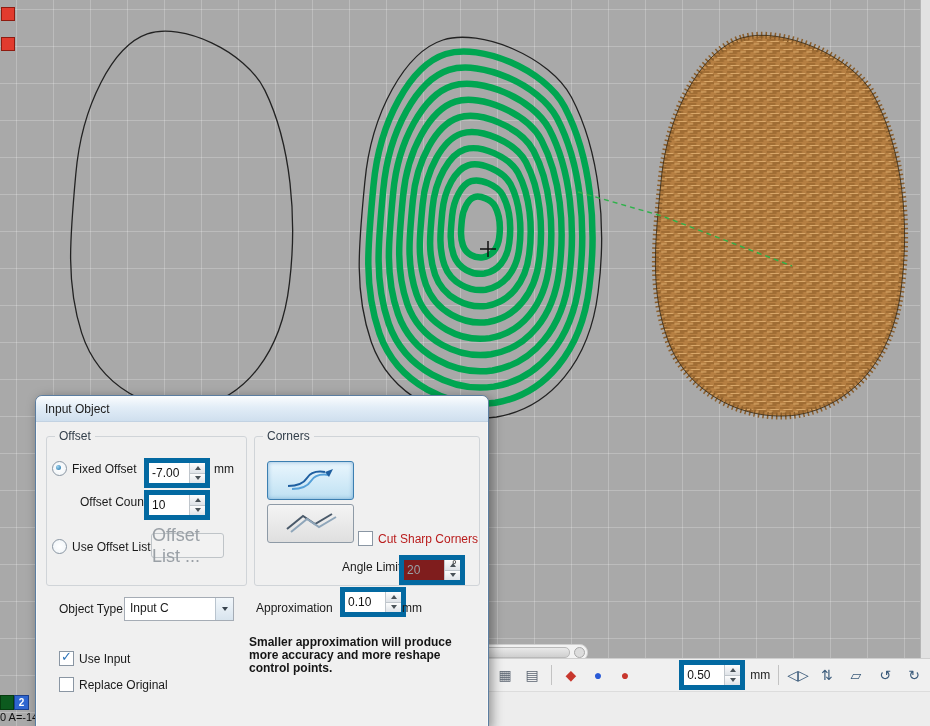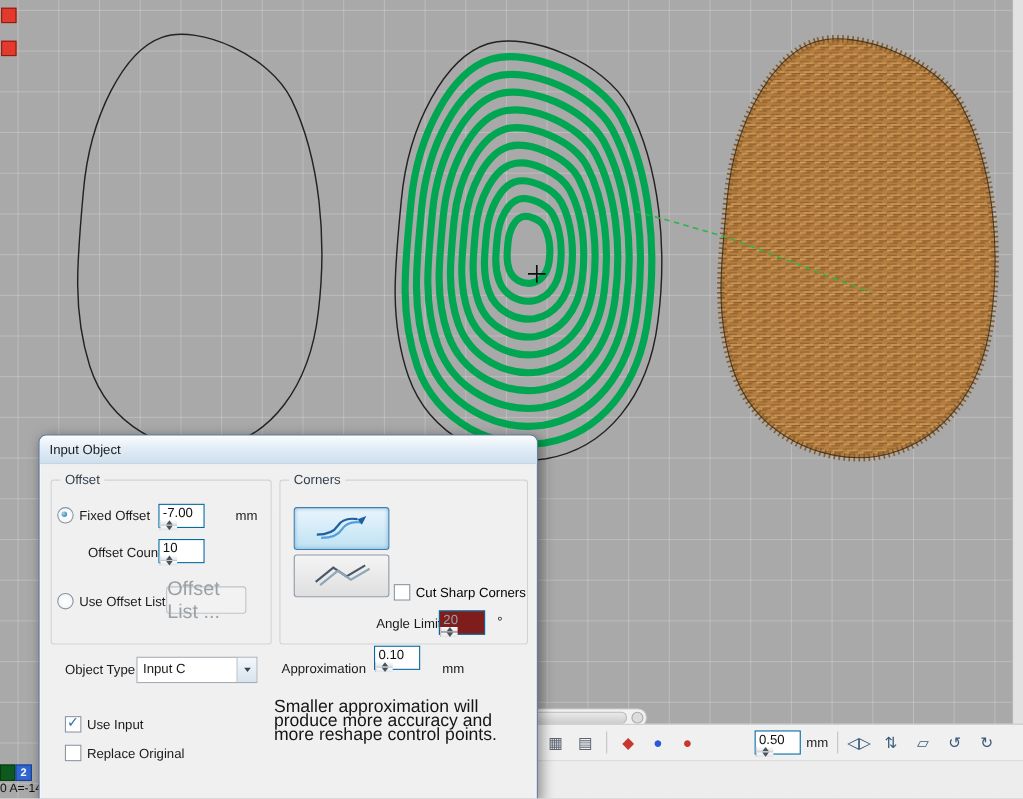--- a/index.html
+++ b/index.html
@@ -39,29 +39,29 @@
   .dialog{position:absolute;left:35px;top:395px;width:452px;height:331px;background:#f0f0f0;
     border:1px solid #5b7da0;border-radius:7px 7px 0 0;overflow:hidden;z-index:4;
     box-shadow:0 0 0 1px rgba(255,255,255,0.55) inset, 3px 3px 12px rgba(0,0,0,0.40);
     font-size:12px;color:#1a1a1a;}
   .titlebar{height:25px;border-radius:6px 6px 0 0;background:linear-gradient(#fbfdfe,#e2edf7 45%,#cfdfee);
     border-bottom:1px solid #c2d2e2;display:flex;align-items:center;padding-left:9px;font-size:12px;color:#1c1c1c;}
   .group{position:absolute;border:1px solid #d0d4d8;border-radius:3px;}
   .group-label{position:absolute;top:-8px;left:8px;background:#f0f0f0;padding:0 4px;font-size:12px;color:#34404c;}
   .row{position:absolute;display:flex;align-items:center;gap:5px;font-size:12px;white-space:nowrap;}
   .lbl{position:absolute;font-size:12px;white-space:nowrap;}
-  .dis{color:#000000;}
+  .dis{color:#b91c1c;}
 
   .radio{width:13px;height:13px;border-radius:50%;border:1px solid #8a96a3;background:radial-gradient(#ffffff,#eef3f7);position:relative;flex:0 0 auto;}
   .radio.on::after{content:"";position:absolute;left:3px;top:3px;width:5px;height:5px;border-radius:50%;
     background:radial-gradient(circle at 35% 35%, #9fd4ef, #1e6fa7);}
   .checkbox{width:13px;height:13px;border:1px solid #8a96a3;background:#fff;position:relative;flex:0 0 auto;}
   .checkbox.on::after{content:"\2713";position:absolute;left:1px;top:-3px;font-size:13px;font-weight:bold;color:#2c73b8;}
 
-  .spin{position:absolute;display:flex;height:20px;border:1px solid #0369a1;background:#fff;flex-direction:column;}
+  .spin{position:absolute;display:flex;height:20px;border:5px solid #0369a1;background:#fff;}
   .spin input{border:none;outline:none;width:34px;font:12px "Liberation Sans",sans-serif;padding:0 3px;background:transparent;color:#111;}
   .spin .btns{width:15px;display:flex;flex-direction:column;border-left:1px solid #c0c6cc;}
   .spin .b{flex:1;background:linear-gradient(#fdfdfd,#dfe3e8);display:flex;align-items:center;justify-content:center;}
   .spin .b + .b{border-top:1px solid #c0c6cc;}
   .tri-u{width:0;height:0;border-left:3px solid transparent;border-right:3px solid transparent;border-bottom:4px solid #4a5258;}
   .tri-d{width:0;height:0;border-left:3px solid transparent;border-right:3px solid transparent;border-top:4px solid #4a5258;}
   .spin.disd{background:#7f1d1d;}
   .spin.disd input{color:#9aa0a6;}
 
   .btn{position:absolute;font-size:18px;border:1px solid #9aa4ad;border-radius:3px;background:linear-gradient(#f6f6f6,#e2e2e2);
@@ -71,21 +71,21 @@
   .corner-btn{position:absolute;width:85px;height:37px;border:1px solid #8e9aa6;border-radius:3px;
     background:linear-gradient(#f4f4f4,#dfdfdf);display:flex;align-items:center;justify-content:center;}
   .corner-btn.selected{border-color:#3c7fb1;background:linear-gradient(#eaf6fd,#bfe1f3);
     box-shadow:inset 0 0 4px rgba(60,130,190,0.55);}
 
   .combo{position:absolute;display:flex;height:22px;width:108px;border:1px solid #a5acb5;background:#fff;}
   .combo .txt{flex:1;padding:3px 5px;font-size:12px;white-space:nowrap;overflow:hidden;}
   .combo .cbtn{width:17px;background:linear-gradient(#f2f7fb,#d8e4ee);border-left:1px solid #b9c4ce;display:flex;align-items:center;justify-content:center;}
   .combo .tri-d{border-top-color:#39444e;}
 
-  .help{position:absolute;width:229px;font-size:16px;line-height:13px;color:#151515;margin:0;}
+  .help{position:absolute;width:229px;font-size:12px;line-height:13px;color:#151515;margin:0;font-weight:bold;}
   .tspin{position:static;height:20px;}
 </style>
 </head>
 <body>
 
 <div id="app">
 
   <svg id="canvas-svg" width="930" height="726">
     <defs>
       <pattern id="stitchPat" width="12" height="8" patternUnits="userSpaceOnUse">

